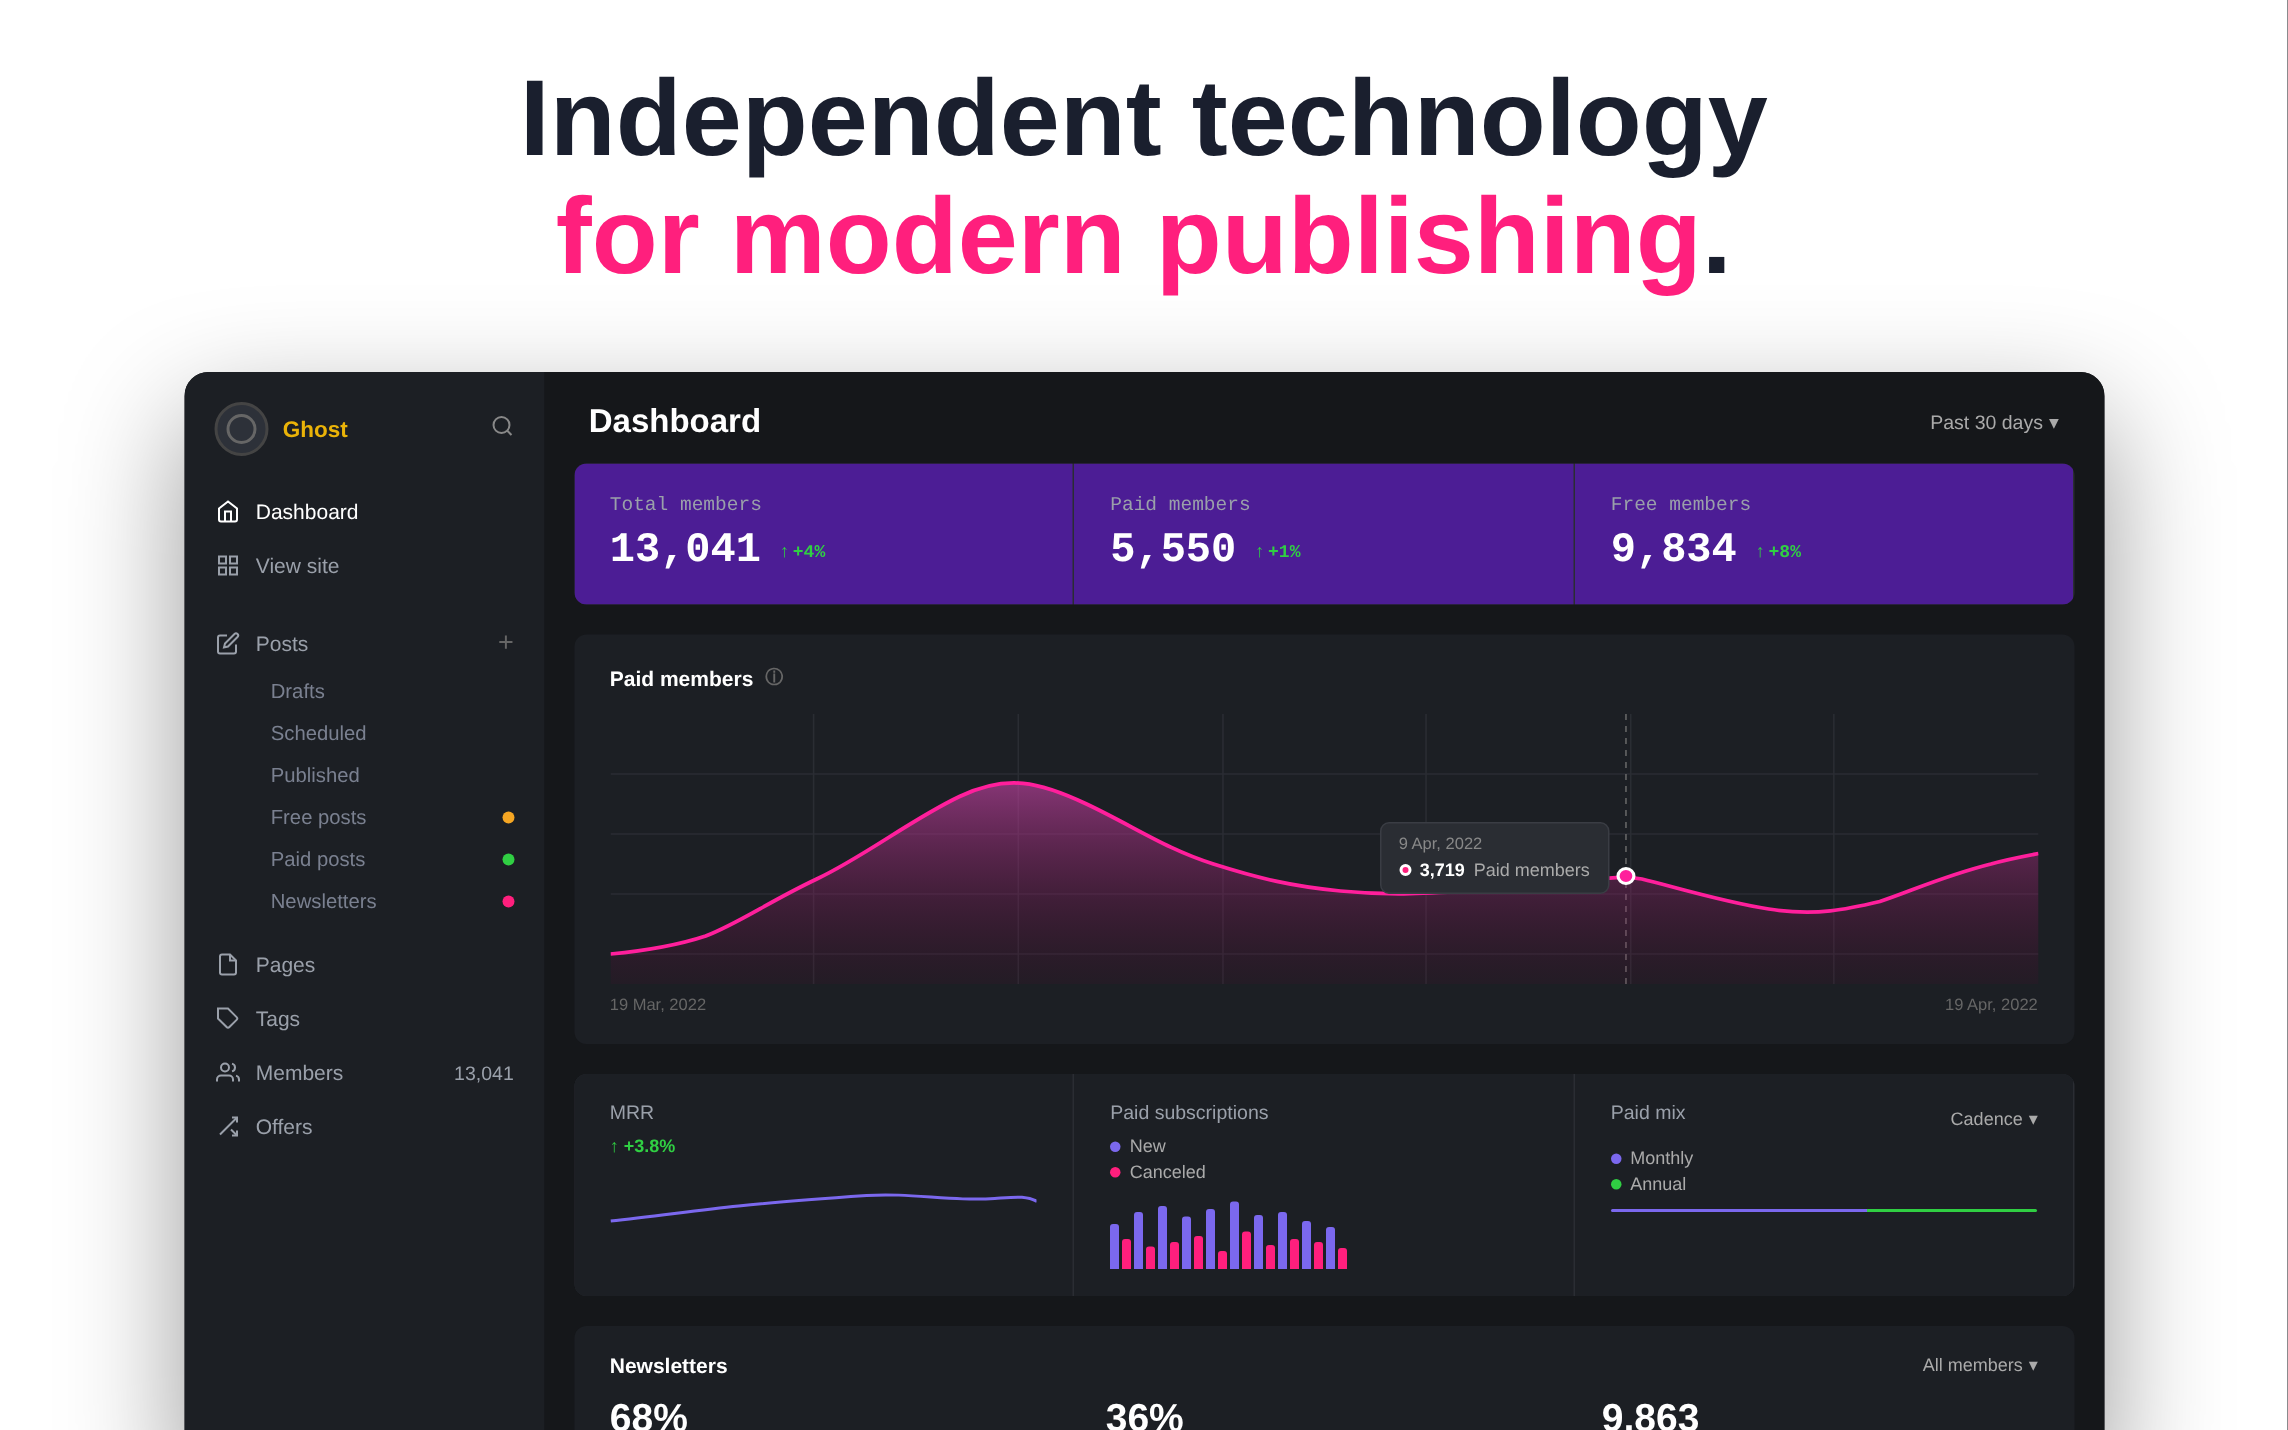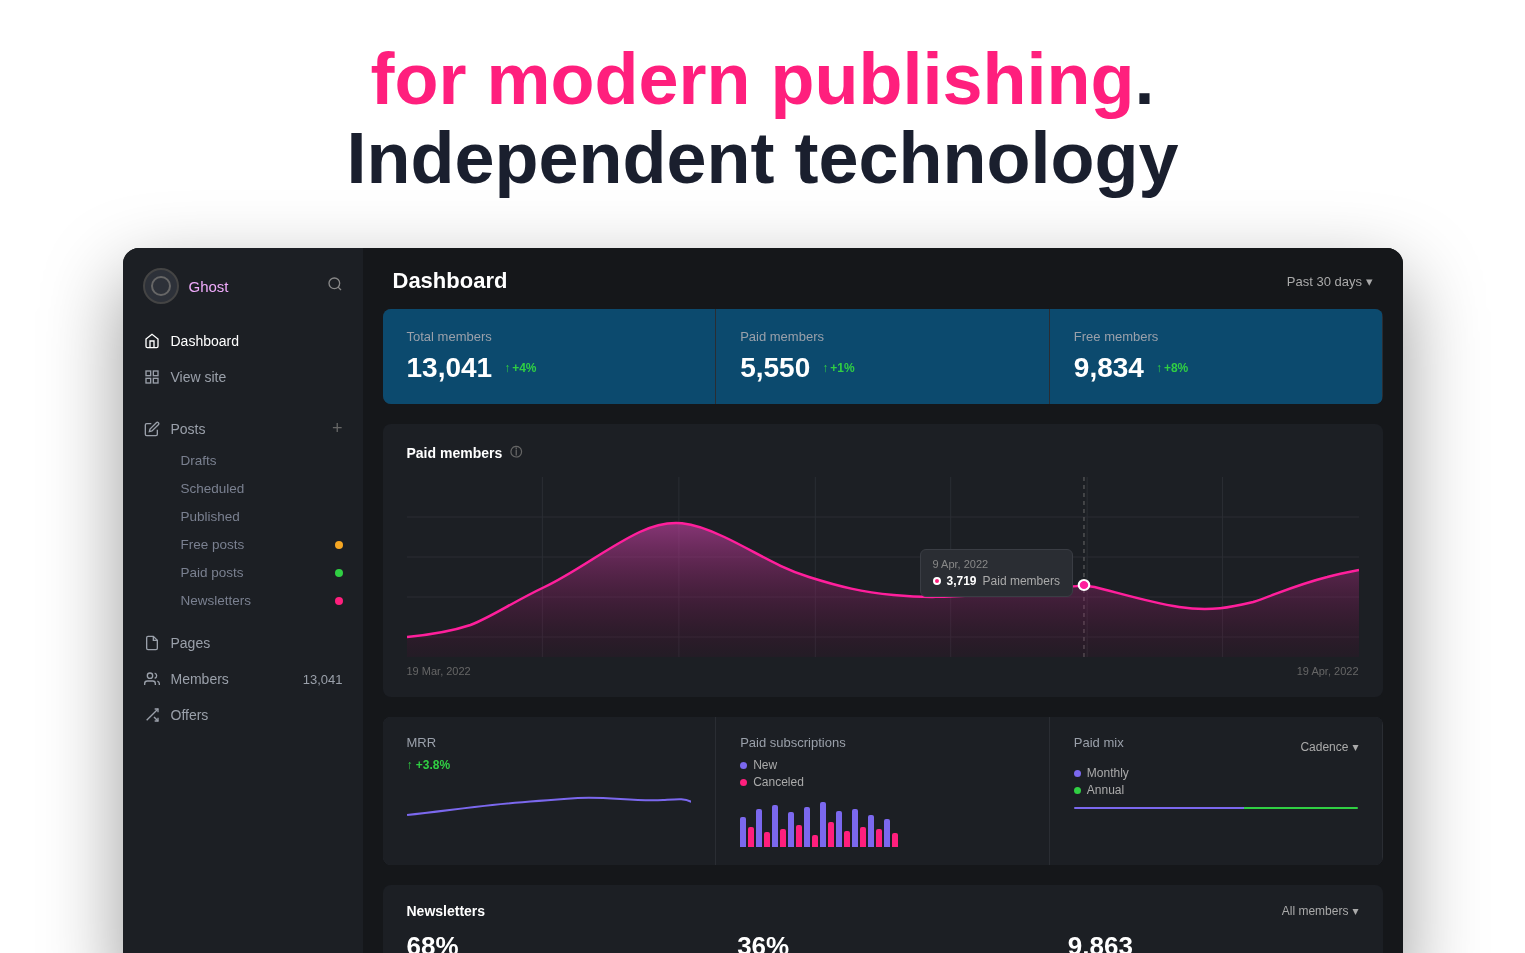--- a/index.html
+++ b/index.html
@@ -69,23 +69,23 @@
       align-items: center;
       justify-content: center;
     }
     .logo-inner {
       width: 20px;
       height: 20px;
       border-radius: 50%;
       border: 2px solid #666;
     }
     .logo-text {
-      color: #f0abfc;
+      color: #eab308;
       font-size: 15px;
-      font-weight: 400;
+      font-weight: 700;
       margin-left: 10px;
       flex: 1;
     }
     .search-icon-btn {
       color: #888;
       cursor: pointer;
       font-size: 16px;
     }
 
     .sidebar-nav {
@@ -201,22 +201,23 @@
     .stats-row {
       display: grid;
       grid-template-columns: 1fr 1fr 1fr;
       gap: 1px;
       background: #2a2d33;
       margin: 0 20px 20px;
       border-radius: 8px;
       overflow: hidden;
     }
     .stat-card {
-      background: #0c4a6e;
+      background: #4c1d95;
       padding: 20px 24px;
+      font-family: Liberation Mono, monospace;
     }
     .stat-label {
       color: #9aa0aa;
       font-size: 13px;
       margin-bottom: 8px;
     }
     .stat-value-row {
       display: flex;
       align-items: center;
       gap: 12px;
@@ -419,24 +420,24 @@
       position: relative;
     }
   </style>
 </head>
 <body>
 
 <div class="page-wrapper">
 
   <div class="hero">
     <div>
-      <span class="hero-title-pink">for modern publishing</span><span class="hero-title-dark hero-title-dot">.</span>
+      <span class="hero-title-dark">Independent technology</span>
     </div>
     <div>
-      <span class="hero-title-dark">Independent technology</span>
+      <span class="hero-title-pink">for modern publishing</span><span class="hero-title-dark hero-title-dot">.</span>
     </div>
   </div>
 
   <div class="app-window">
 
     <div class="sidebar">
       <div class="sidebar-logo">
         <div class="logo-circle">
           <div class="logo-inner"></div>
         </div>
@@ -512,20 +513,29 @@
         <div class="nav-item" style="margin-top:12px">
           <span class="nav-item-icon">
             <svg width="16" height="16" fill="none" stroke="currentColor" stroke-width="2" viewBox="0 0 24 24">
               <path d="M14 2H6a2 2 0 00-2 2v16a2 2 0 002 2h12a2 2 0 002-2V8z"></path>
                 <polyline points="14 2 14 8 20 8"></polyline>
             </svg>
           </span>
           <span>Pages</span>
         </div>
 
+        <div class="nav-item">
+          <span class="nav-item-icon">
+            <svg width="16" height="16" fill="none" stroke="currentColor" stroke-width="2" viewBox="0 0 24 24">
+              <path d="M20.59 13.41l-7.17 7.17a2 2 0 01-2.83 0L2 12V2h10l8.59 8.59a2 2 0 010 2.82z"></path>
+                <line x1="7" y1="7" x2="7.01" y2="7"></line>
+            </svg>
+          </span>
+          <span>Tags</span>
+        </div>
 
         <div class="nav-item">
           <span class="nav-item-icon">
             <svg width="16" height="16" fill="none" stroke="currentColor" stroke-width="2" viewBox="0 0 24 24">
               <path d="M17 21v-2a4 4 0 00-4-4H5a4 4 0 00-4 4v2"></path>
                 <circle cx="9" cy="7" r="4"></circle>
                 <path d="M23 21v-2a4 4 0 00-3-3.87"></path>
                 <path d="M16 3.13a4 4 0 010 7.75"></path>
             </svg>
           </span>

